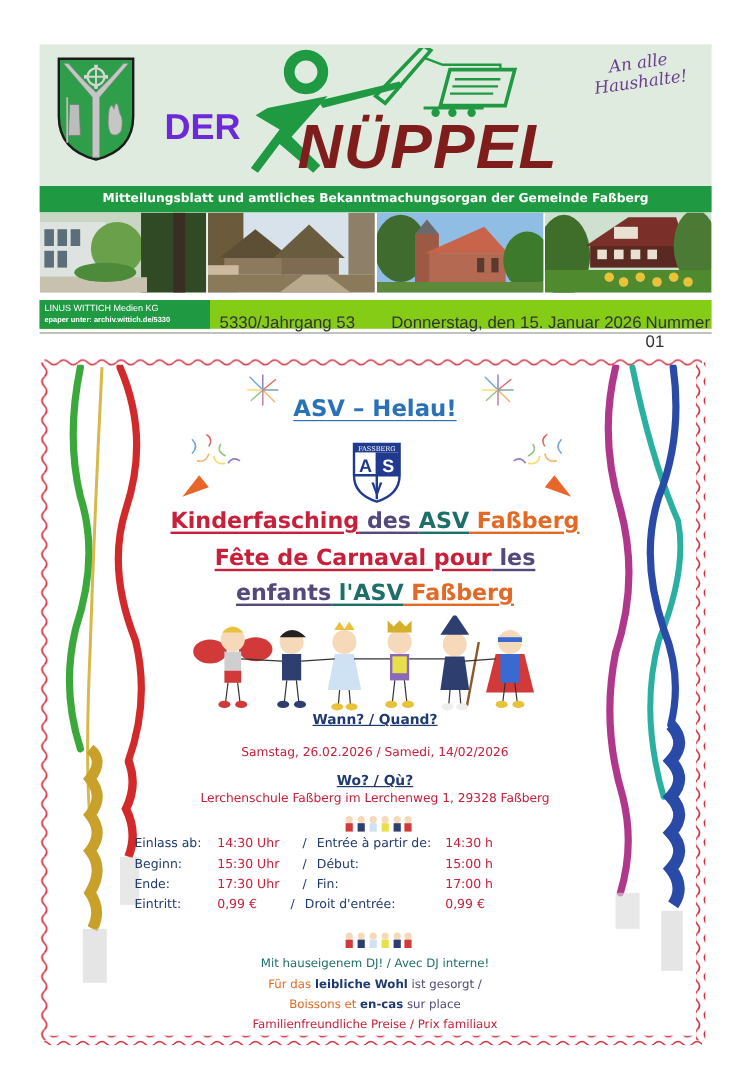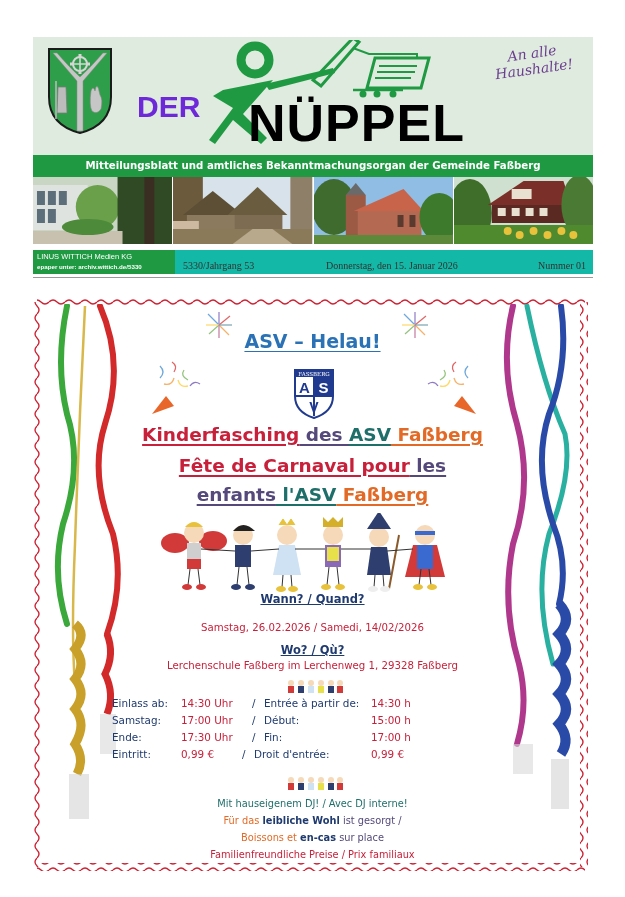--- a/index.html
+++ b/index.html
@@ -4,34 +4,34 @@
 <style>
   * { box-sizing: border-box; margin: 0; padding: 0; }
   html, body { width: 625px; height: 897px; background: #ffffff; overflow: hidden; }
   body { position: relative; font-family: "DejaVu Sans", sans-serif; }
 
   
   .masthead { position: absolute; left: 33px; top: 37px; width: 560px; height: 118px; background: #e0ebdf; }
   .crest { position: absolute; left: 14px; top: 10px; width: 66px; height: 88px; }
   .logo-der { position: absolute; left: 104px; top: 53px; font-family: "Liberation Sans", sans-serif; font-weight: bold; font-size: 30px; color: #6d28d9; letter-spacing: 0px; }
   .logo-figure { position: absolute; left: 170px; top: 3px; width: 230px; height: 110px; }
-  .logo-nuppel { position: absolute; left: 215px; top: 60px; font-family: "Liberation Sans", sans-serif; font-weight: bold; font-size: 52px; color: #000000; letter-spacing: 1px; line-height: 52px; }
+  .logo-nuppel { position: absolute; left: 215px; top: 60px; font-family: "Liberation Sans", sans-serif; font-weight: bold; font-style: italic; font-size: 52px; color: #7f1d1d; letter-spacing: 1px; line-height: 52px; }
   .tagline { position: absolute; left: 450px; top: 8px; width: 100px; font-family: "DejaVu Serif", serif; font-style: italic; font-size: 14px; color: #6b3f8f; line-height: 16px; transform: rotate(-8deg); text-align: center; }
 
   .subtitle-bar { position: absolute; left: 33px; top: 155px; width: 560px; height: 22px; background: #1f9a43; color: #ffffff; font-family: "DejaVu Sans", sans-serif; font-weight: bold; font-size: 10.2px; text-align: center; line-height: 22px; }
 
   .photo-strip { position: absolute; left: 33px; top: 177px; width: 560px; height: 67px; display: flex; }
   .photo { flex: 1; position: relative; overflow: hidden; }
   .photo + .photo { margin-left: 1px; }
 
-  .info-bar { position: absolute; left: 33px; top: 250px; width: 560px; height: 24px; background: #14b8a6; }
+  .info-bar { position: absolute; left: 33px; top: 250px; width: 560px; height: 24px; background: #84cc16; }
   .publisher { position: absolute; left: 0; top: 0; width: 142px; height: 24px; background: #1f9a43; color: #ffffff; padding: 2px 0 0 4px; }
   .publisher .pub-name { font-family: "Liberation Sans", sans-serif; font-size: 7.5px; line-height: 10px; display: block; }
   .publisher .pub-url { font-family: "Liberation Sans", sans-serif; font-size: 6.2px; font-weight: bold; line-height: 10px; display: block; }
-  .info-text { position: absolute; top: 10px; font-family: Liberation Serif, serif; font-size: 10px; color: #333333; }
+  .info-text { position: absolute; top: 10px; font-family: Liberation Sans, sans-serif; font-size: 14px; color: #333333; }
   .rule { position: absolute; left: 33px; top: 277px; width: 560px; height: 1px; background: #999999; }
 
   
   .poster { position: absolute; left: 33px; top: 298px; width: 555px; height: 573px; }
   .poster svg.frame { position: absolute; left: 0; top: 0; }
 
   .streamer { position: absolute; }
 
   .content { position: absolute; left: 110px; top: 308px; width: 405px; text-align: center; font-family: "DejaVu Sans", sans-serif; }
 
@@ -393,22 +393,22 @@
 
   <div class="sched">
     <div class="sched-row" style="top:0px; left:0;">
       <span class="c-navy" style="left:-2px;">Einlass ab:</span>
       <span class="c-red" style="left:67px;">14:30 Uhr</span>
       <span class="c-navy" style="left:138px;">/</span>
       <span class="c-navy" style="left:150px;">Entrée à partir de:</span>
       <span class="c-red" style="left:257px;">14:30 h</span>
     </div>
     <div class="sched-row" style="top:17px; left:0;">
-      <span class="c-navy" style="left:-2px;">Samstag:</span>
-      <span class="c-red" style="left:67px;">17:00 Uhr</span>
+      <span class="c-navy" style="left:-2px;">Beginn:</span>
+      <span class="c-red" style="left:67px;">15:30 Uhr</span>
       <span class="c-navy" style="left:138px;">/</span>
       <span class="c-navy" style="left:150px;">Début:</span>
       <span class="c-red" style="left:257px;">15:00 h</span>
     </div>
     <div class="sched-row" style="top:34px; left:0;">
       <span class="c-navy" style="left:-2px;">Ende:</span>
       <span class="c-red" style="left:67px;">17:30 Uhr</span>
       <span class="c-navy" style="left:138px;">/</span>
       <span class="c-navy" style="left:150px;">Fin:</span>
       <span class="c-red" style="left:257px;">17:00 h</span>

